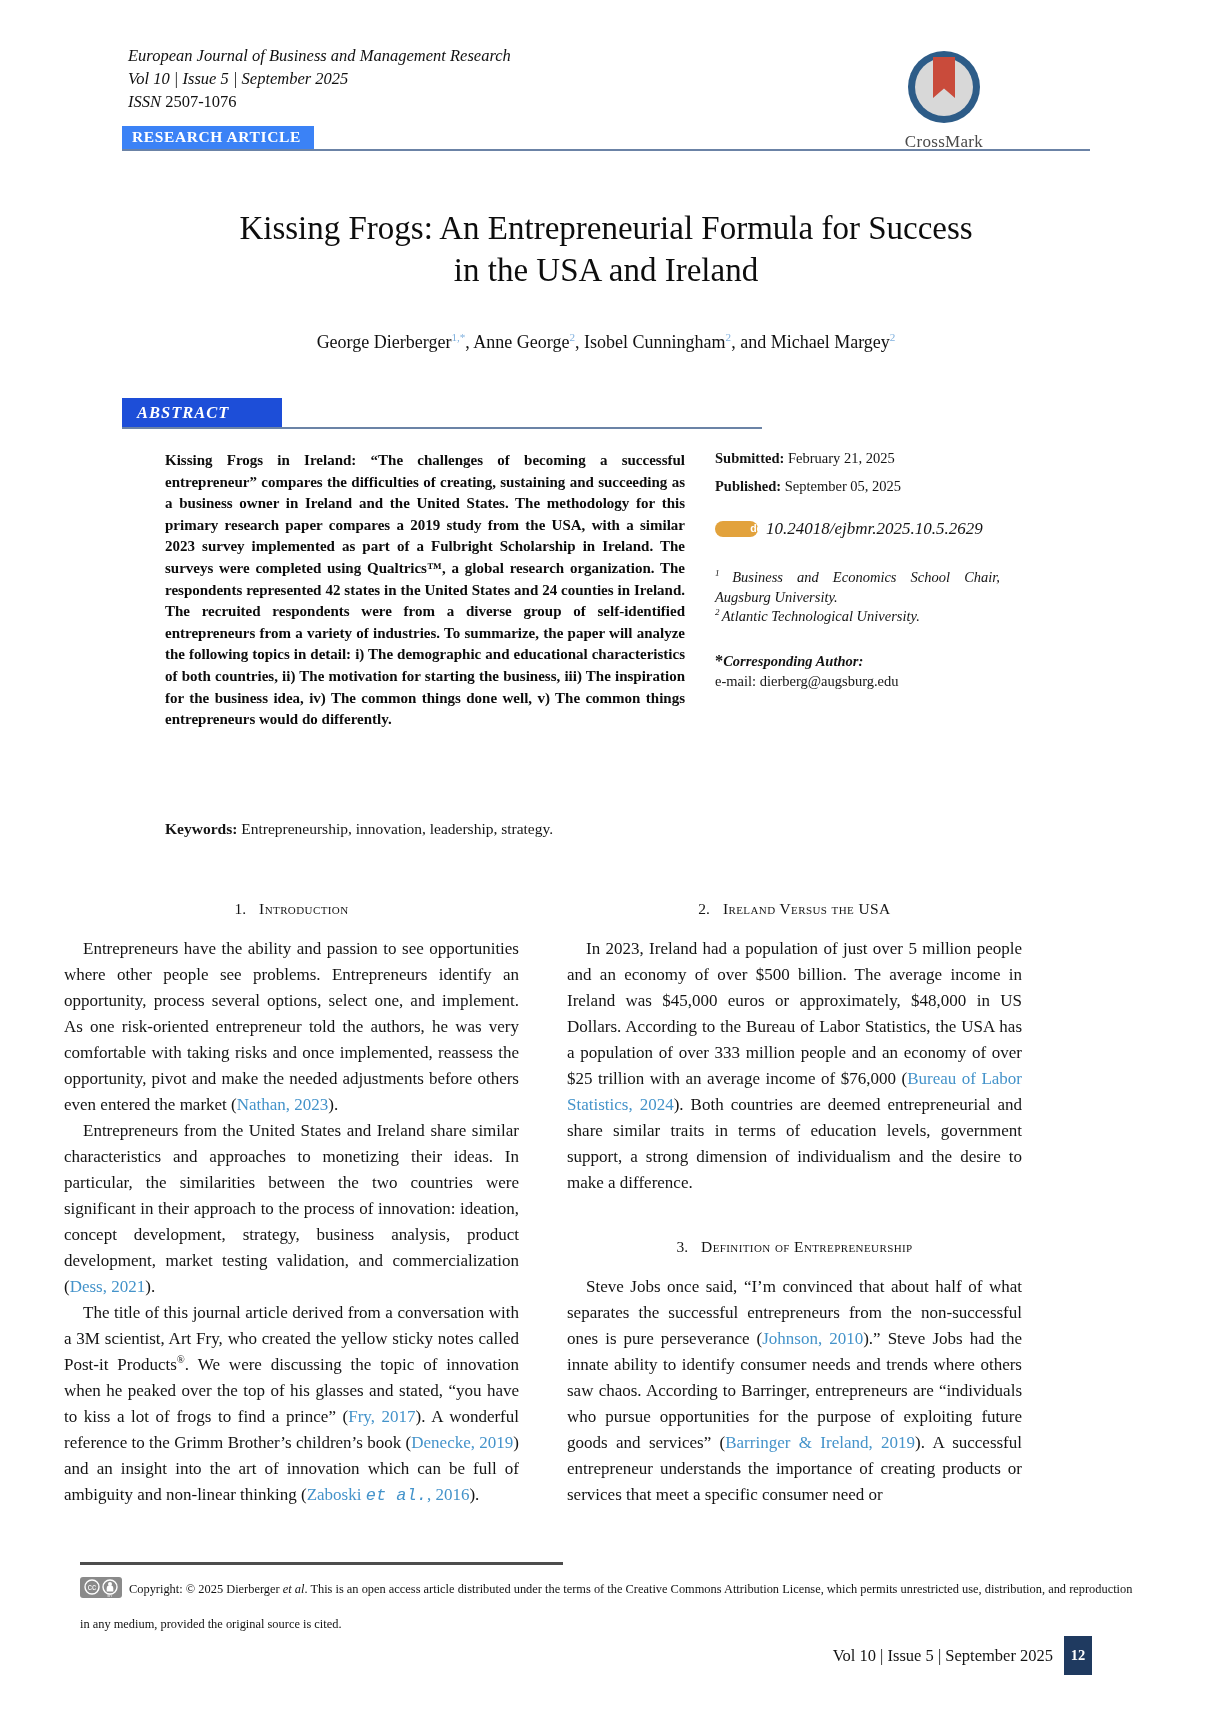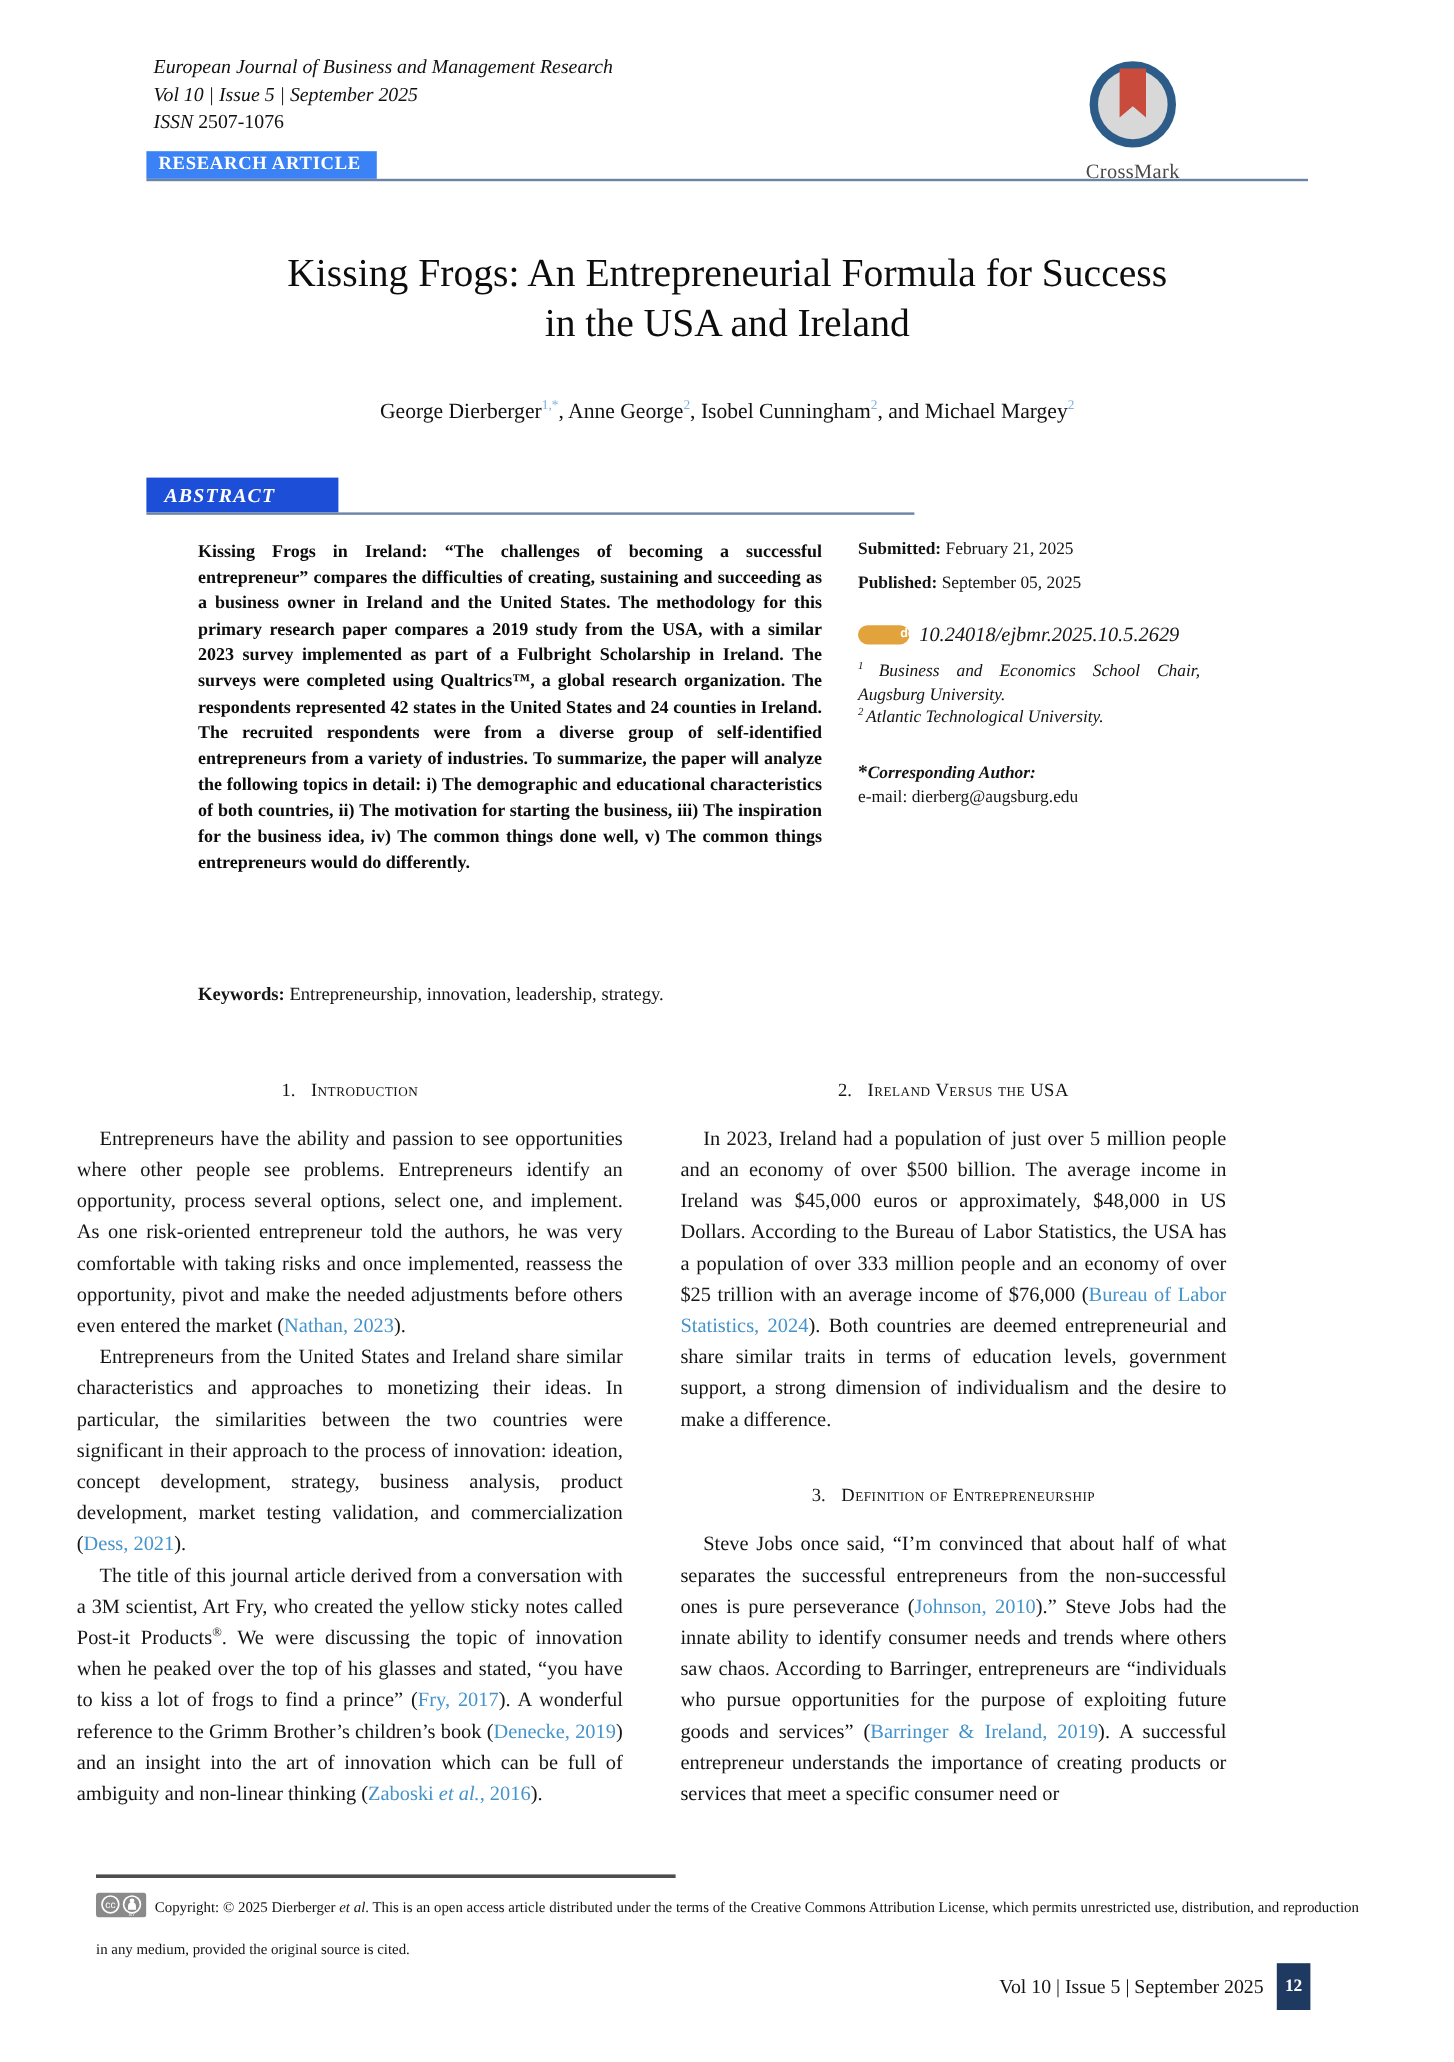--- a/index.html
+++ b/index.html
@@ -48,37 +48,37 @@
   .side { position:absolute; left:715px; top:449px; width:285px; font-size:14.5px; line-height:19px; }
   .side-row { margin-bottom:9px; }
   .side-label { font-weight:bold; }
   .doi-row { margin-top:23px; margin-bottom:0; display:flex; align-items:center; }
   .doi-badge {
     display:inline-flex; width:24px; height:16px; border-radius:8px; background:#e2a23c;
     color:#fff; font-family:"Liberation Sans", sans-serif; font-weight:bold; font-size:10.5px;
     align-items:center; justify-content:center; margin-right:8px; flex:0 0 auto;padding-left:43px;
   }
   .doi-text { font-style:italic; font-size:17px; }
-  .affils { margin-top:12px; font-style:italic; text-align:justify; line-height:19.5px; }
+  .affils { margin-top:30px; font-style:italic; text-align:justify; line-height:19.5px; }
   .corr { margin-top:25px; }
   .email { margin-top:1px; }
 
   
   .col { position:absolute; top:898px; width:455px; font-size:17px; line-height:26px; text-align:justify; }
   .col-left  { left:64px; }
   .col-right { left:567px; }
   .sec-head { text-align:center; font-size:15.5px; line-height:22px; margin-bottom:16px; text-indent:0; }
   .sec-num { margin-right:13px; }
   .sec-title { font-variant:small-caps; letter-spacing:0.4px; }
   .sec-head-gap { margin-top:40px; }
   .para { text-indent:19px; }
 
   
   .seg-link { color:#4493ca; }
-  .seg-link-it { color:#4493ca; font-style:italic; }
+  .seg-link-it { color:#4493ca; font-style:italic;font-family:Liberation Mono, monospace; }
   .seg-it { font-style:italic; }
   .seg-bi { font-weight:bold; font-style:italic; }
   .seg-sup { vertical-align:super; font-size:0.62em; line-height:0; }
   .seg-sup-link { vertical-align:super; font-size:0.62em; line-height:0; color:#7fb0de; }
   .seg-star { font-weight:bold; font-size:1.12em; }
 
   
   .footer-rule { position:absolute; left:80px; top:1562px; width:483px; height:2.5px; background:#4d4d4d; }
   .copyright {
     position:absolute; left:80px; top:1574px; width:1062px;

